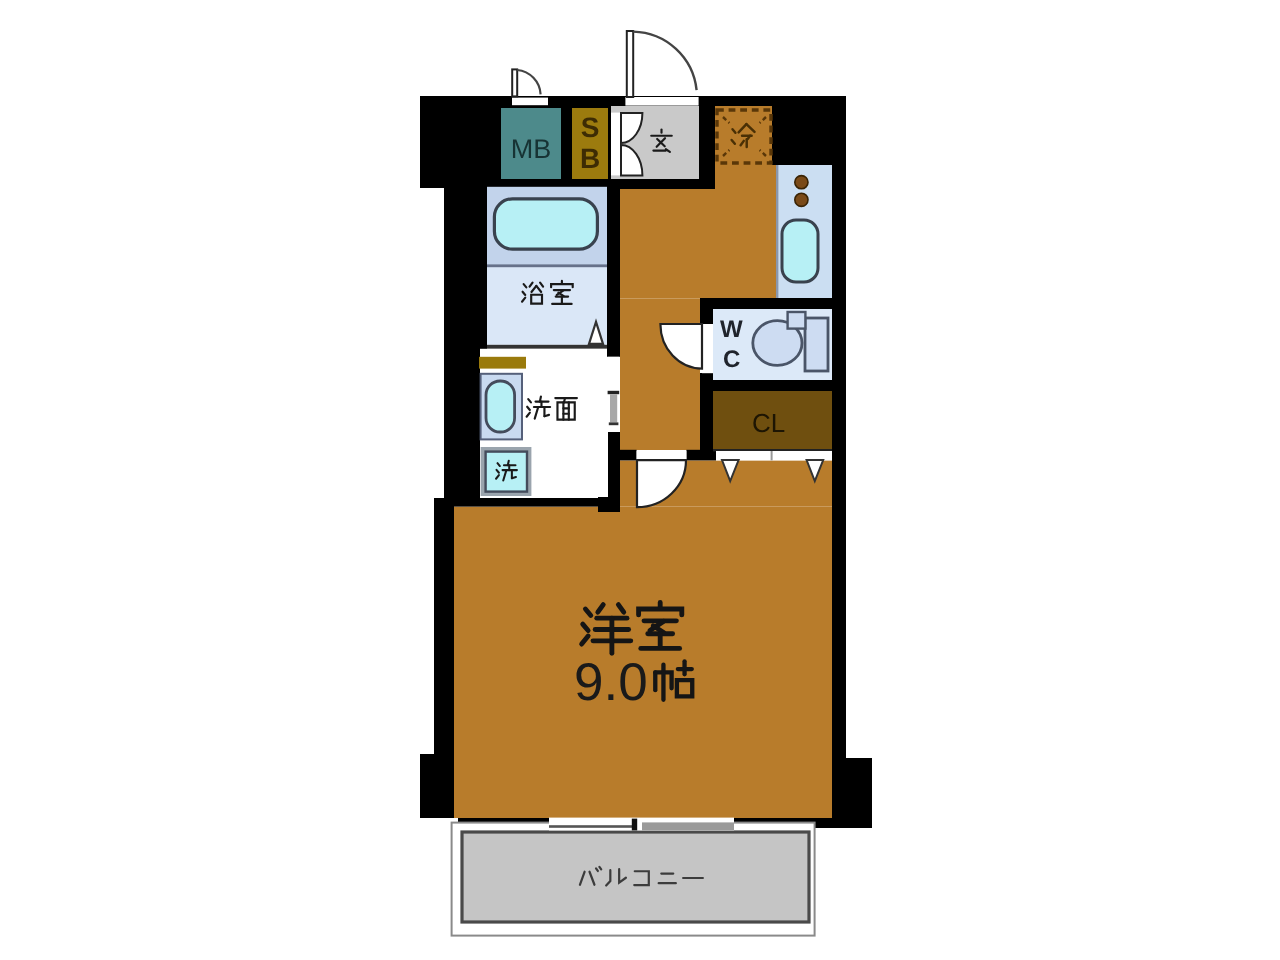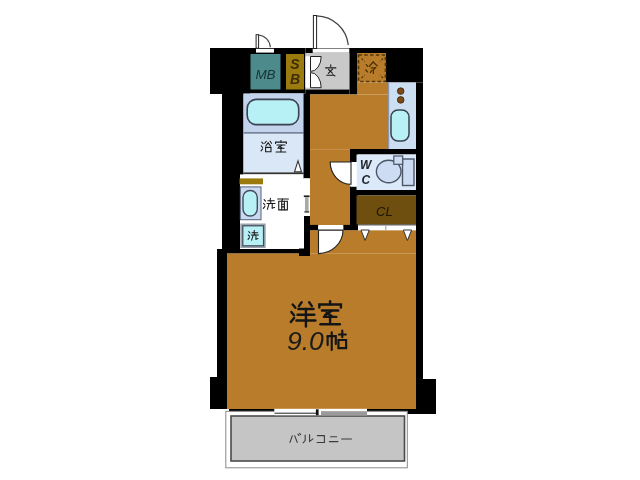--- a/index.html
+++ b/index.html
@@ -1,17 +1,17 @@
 <!DOCTYPE html>
 <html><head>
 <meta charset="utf-8">
 <style>
   html,body{margin:0;padding:0;background:#fff;}
   #page{position:relative;width:640px;height:480px;background:#fff;overflow:hidden;
-        font-family:"Liberation Sans", sans-serif;font-style:italic;}
+        font-family:"Liberation Sans", sans-serif;}
   svg{position:absolute;left:0;top:0;}
   text{font-family:"Liberation Sans", sans-serif;}
 </style>
 </head>
 <body>
 <div id="page">
 <svg width="640" height="480" viewBox="0 0 640 480">
 <defs>
 
   <g id="k-you">

